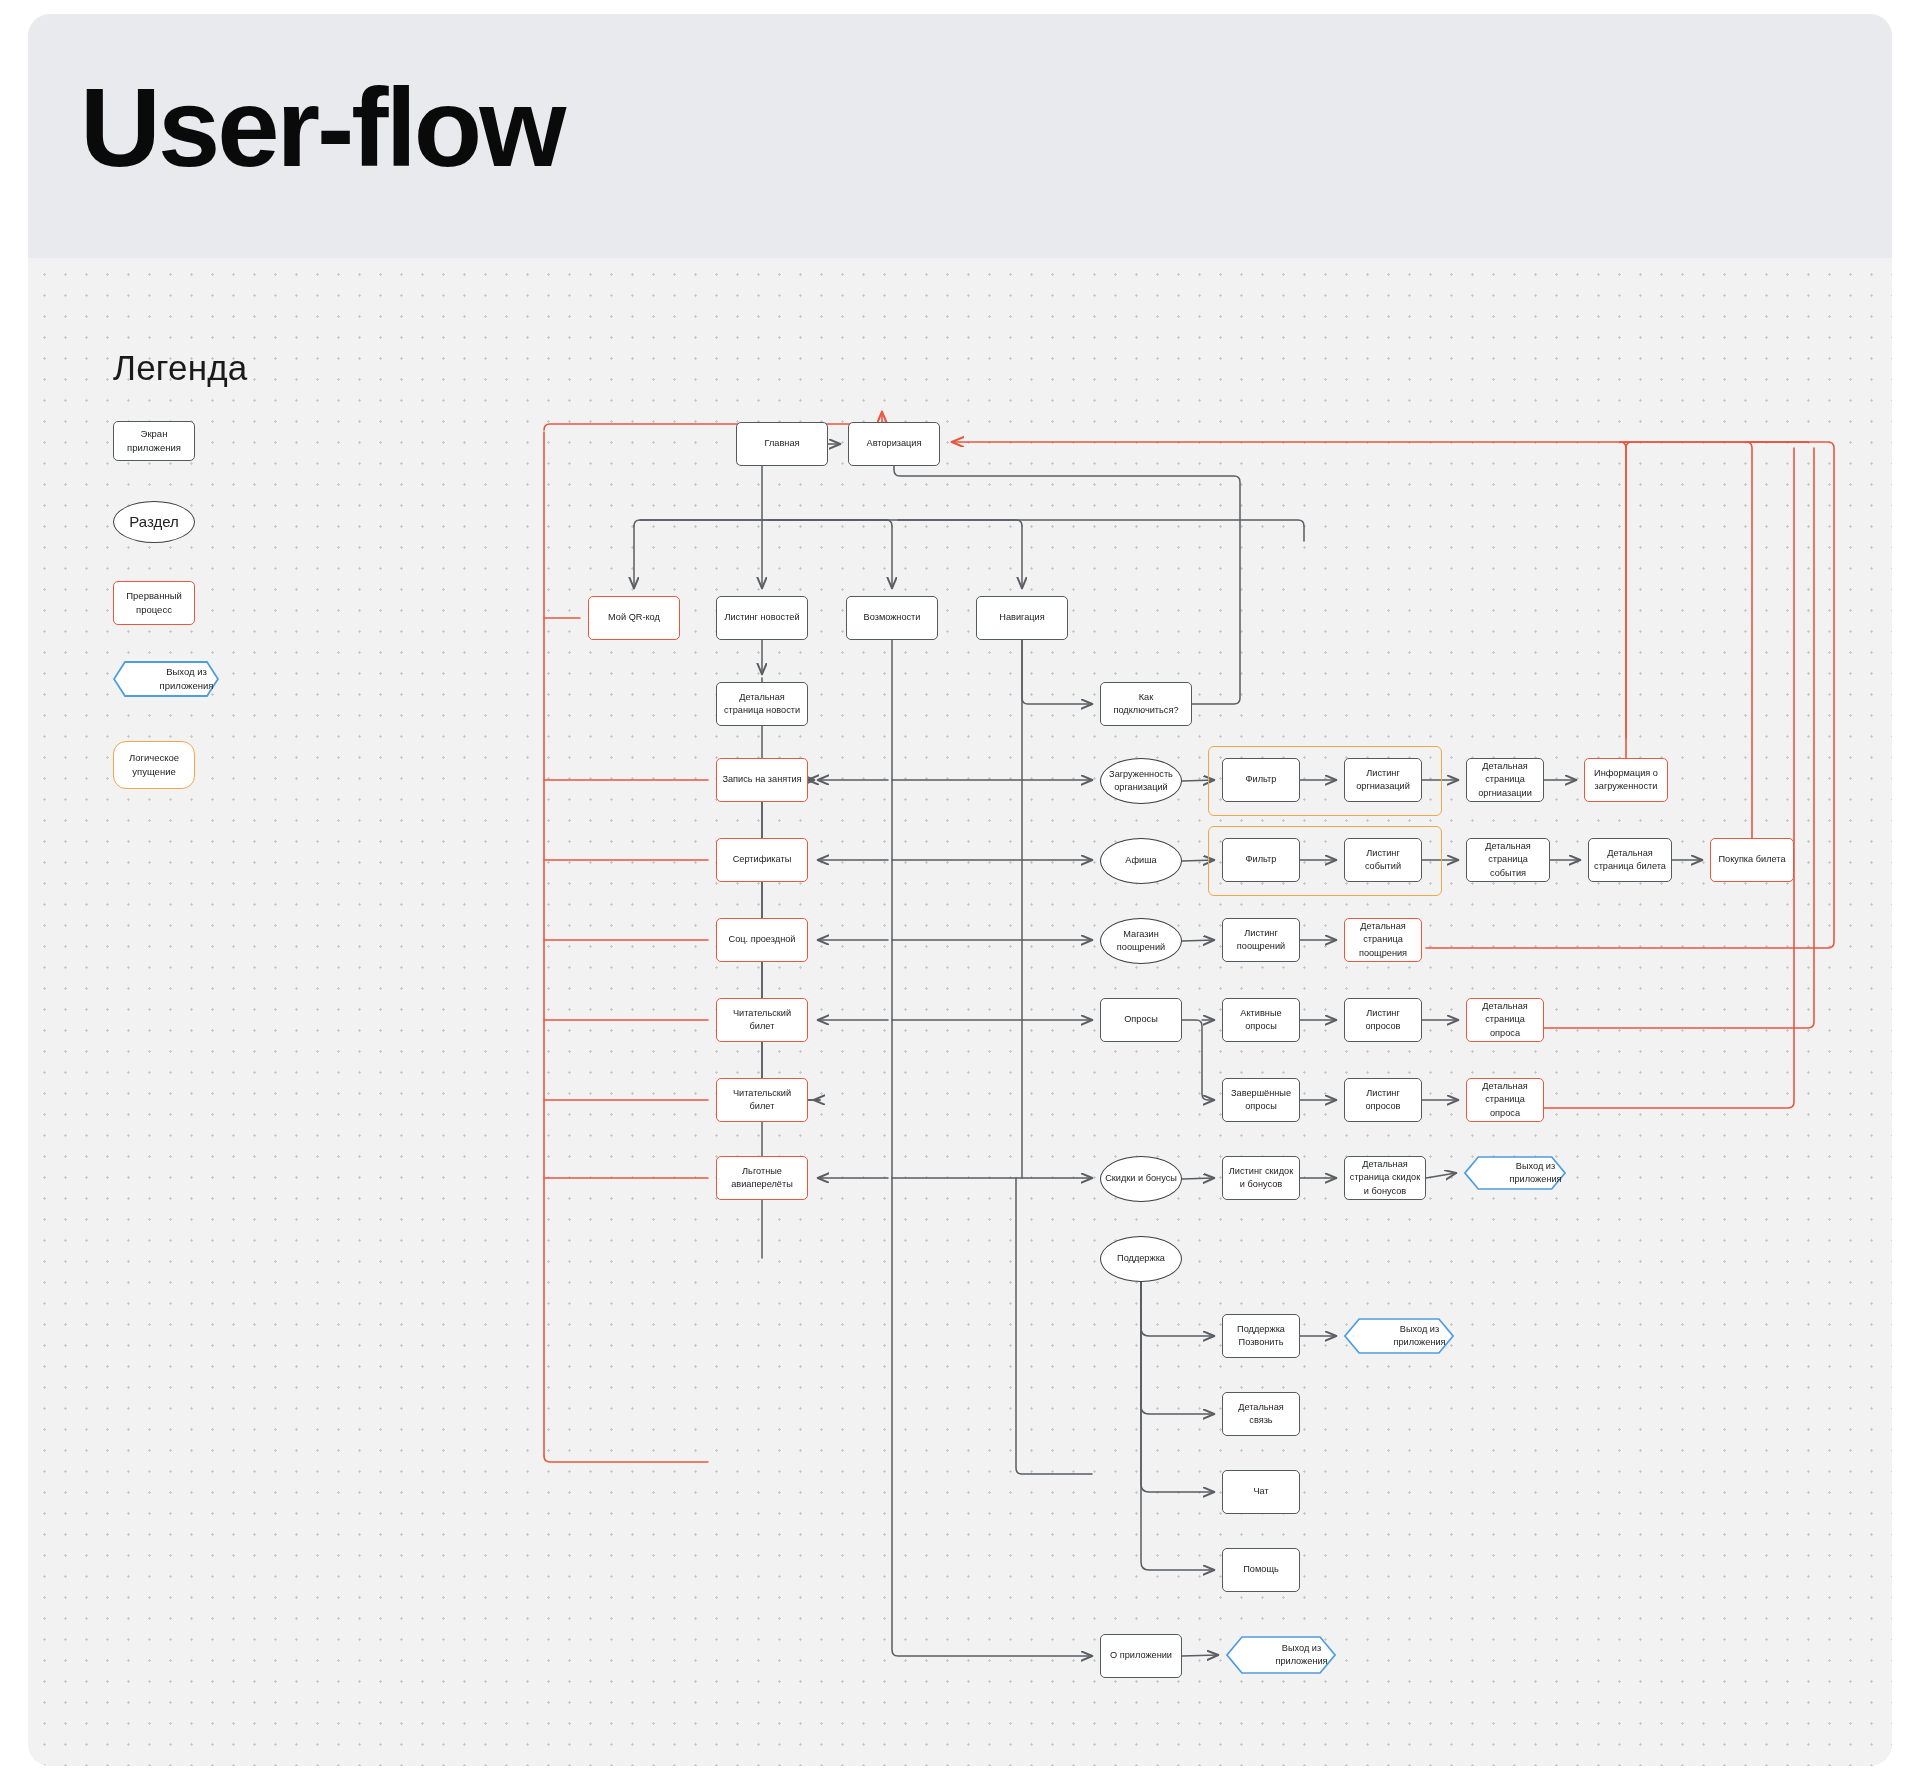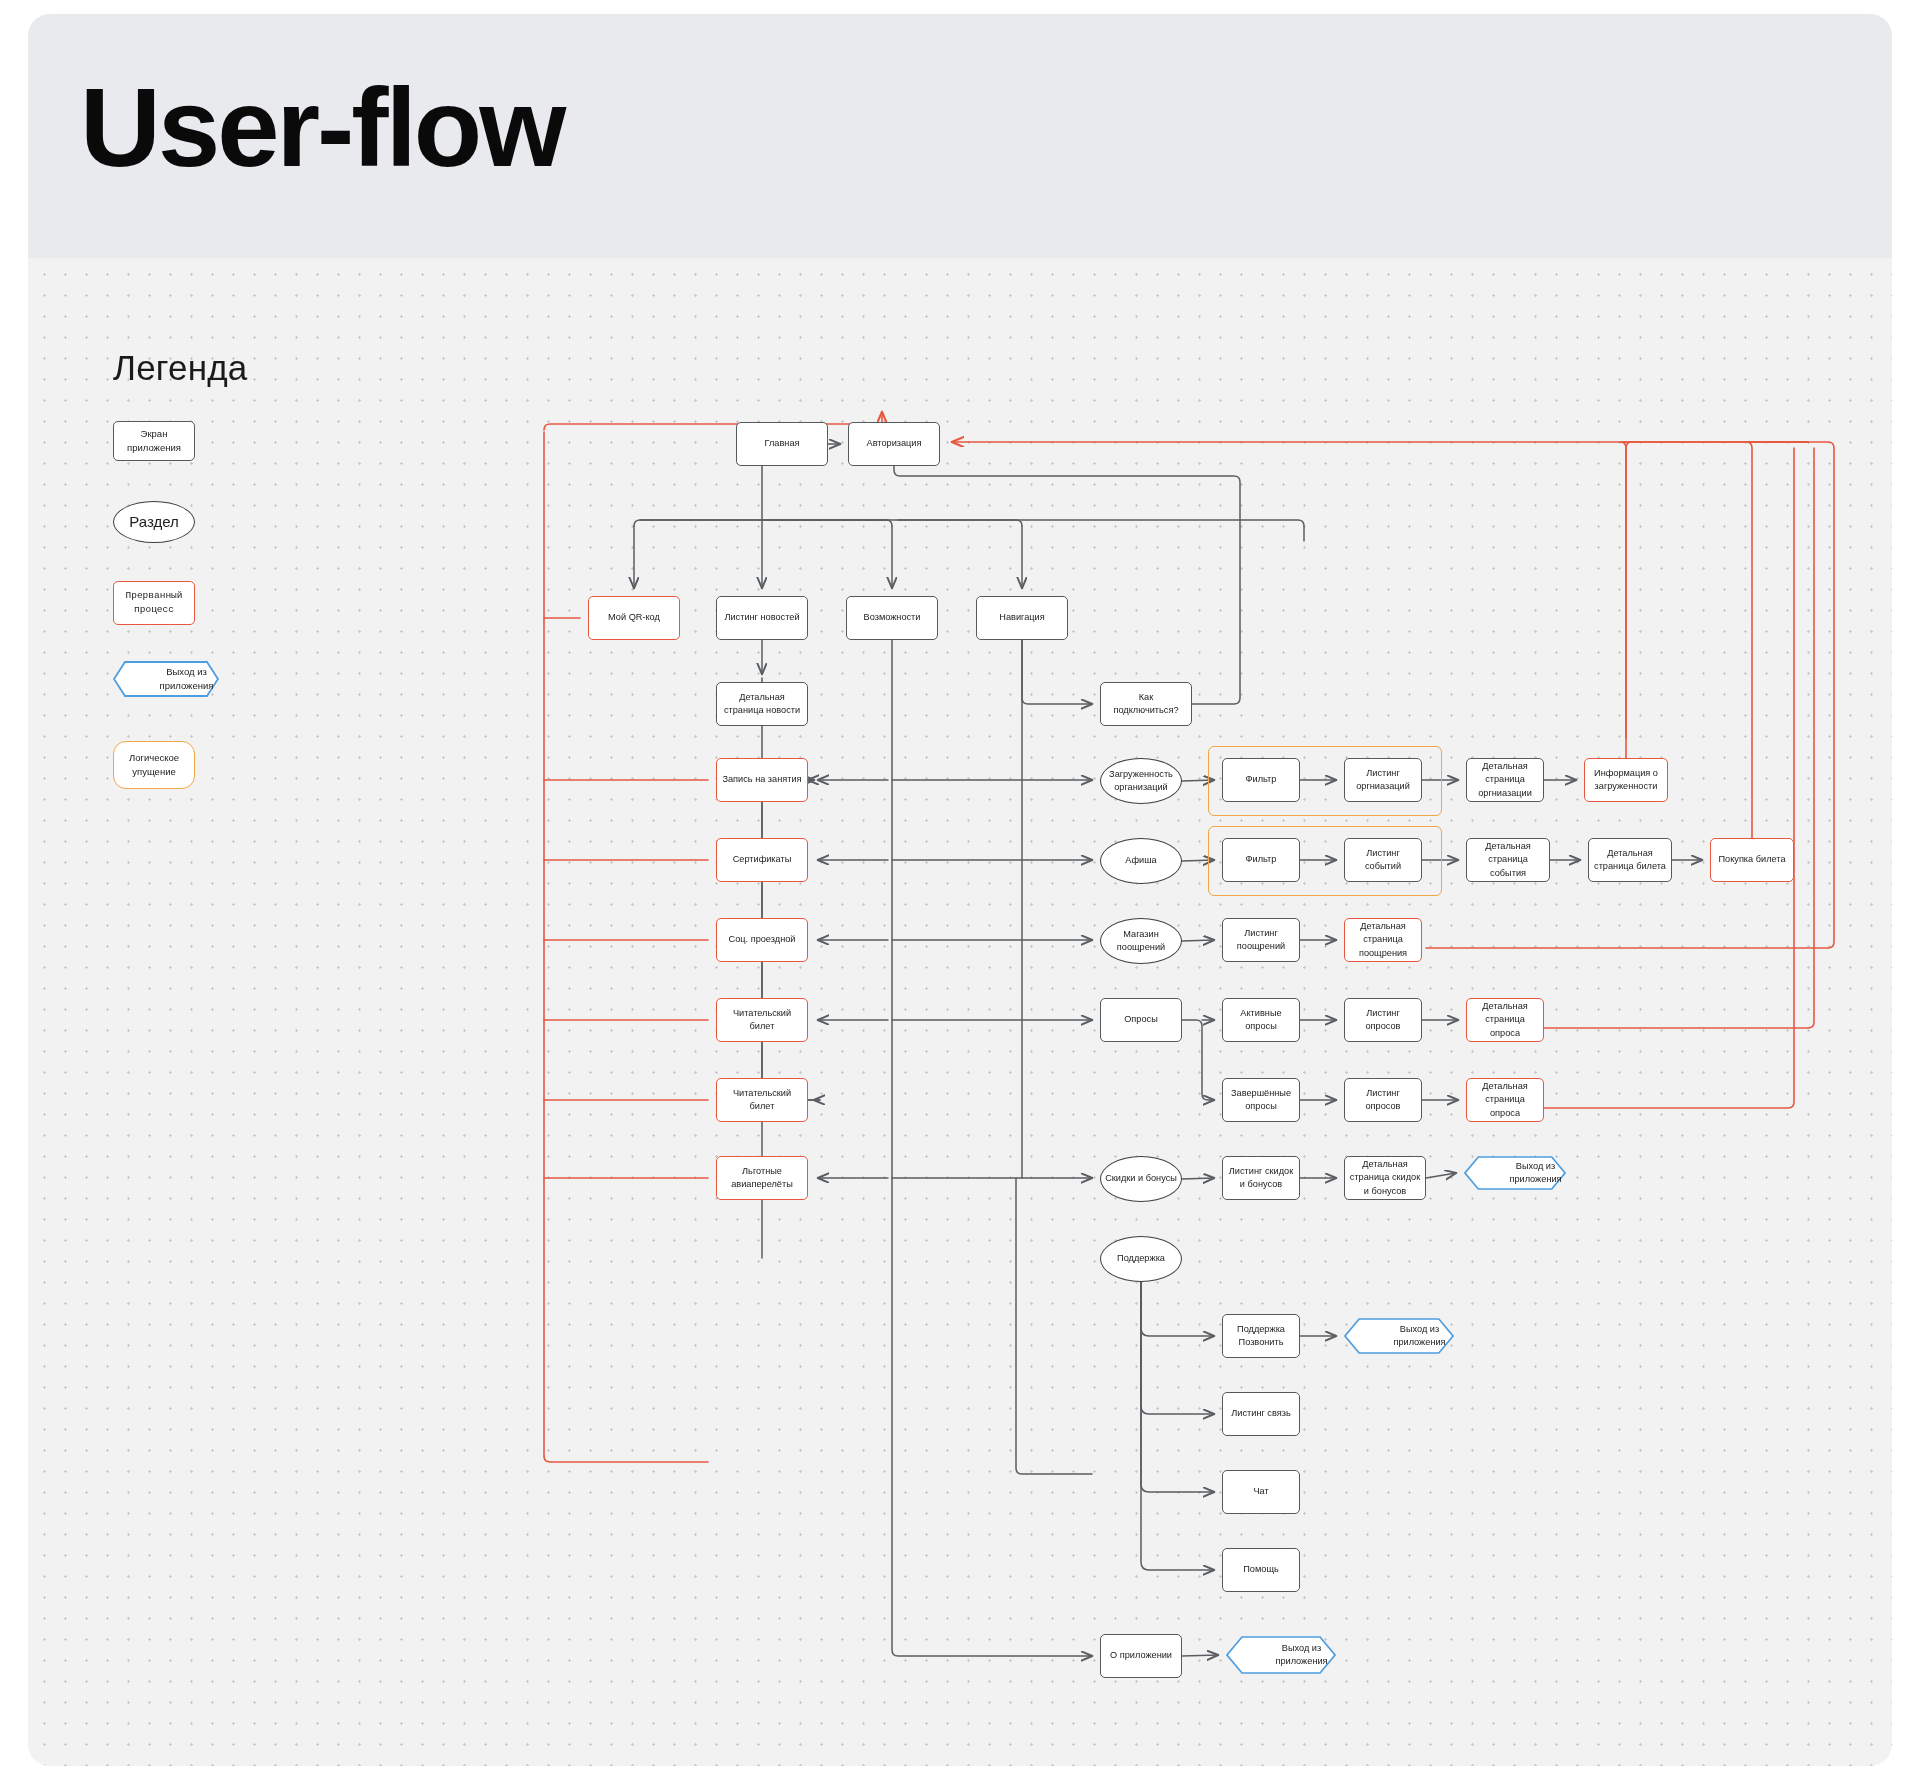--- a/index.html
+++ b/index.html
@@ -95,21 +95,21 @@
       <div class="legend-title">Легенда</div>
 
       <div class="node screen legend-node" style="left:85px;top:163px;width:82px;height:40px;font-size:9.5px;">
         <span>Экран приложения</span>
       </div>
 
       <div class="node section legend-node" style="left:85px;top:243px;width:82px;height:42px;font-size:15px;">
         <span>Раздел</span>
       </div>
 
-      <div class="node broken legend-node" style="left:85px;top:323px;width:82px;height:44px;font-size:9.5px;font-family:Liberation Mono, monospace;">
+      <div class="node broken legend-node" style="left:85px;top:323px;width:82px;height:44px;font-size:9.5px;">
         <span>Прерванный процесс</span>
       </div>
 
       <div class="node exitwrap legend-node" style="left:85px;top:403px;width:106px;height:36px;">
         <div class="hex">
           <svg viewBox="0 0 106 36" preserveAspectRatio="none">
             <polygon points="12,1 94,1 105,18 94,35 12,35 1,18" fill="#ffffff" stroke="#4d9ee0" stroke-width="1.8"></polygon>
           </svg>
           <span style="font-size:9.5px;">Выход из приложения</span>
         </div>
@@ -377,21 +377,21 @@
           </div>
           <div class="node exitwrap" style="left: 1316px; top: 1060px; width: 110px; height: 36px;">
             <div class="hex">
               <svg viewBox="0 0 110 36" preserveAspectRatio="none">
                 <polygon points="15.12,1 94.88,1 109,18 94.88,35 15.12,35 1,18" fill="#ffffff" stroke="#4d9ee0" stroke-width="1.7"></polygon>
               </svg>
               <span>Выход из приложения</span>
             </div>
           </div>
           <div class="node screen" style="left: 1194px; top: 1134px; width: 78px; height: 44px;">
-            <span>Листинг связь</span>
+            <span>Детальная связь</span>
           </div>
           <div class="node screen" style="left: 1194px; top: 1212px; width: 78px; height: 44px;">
             <span>Чат</span>
           </div>
           <div class="node screen" style="left: 1194px; top: 1290px; width: 78px; height: 44px;">
             <span>Помощь</span>
           </div>
           <div class="node screen" style="left: 1072px; top: 1376px; width: 82px; height: 44px;">
             <span>О приложении</span>
           </div>

